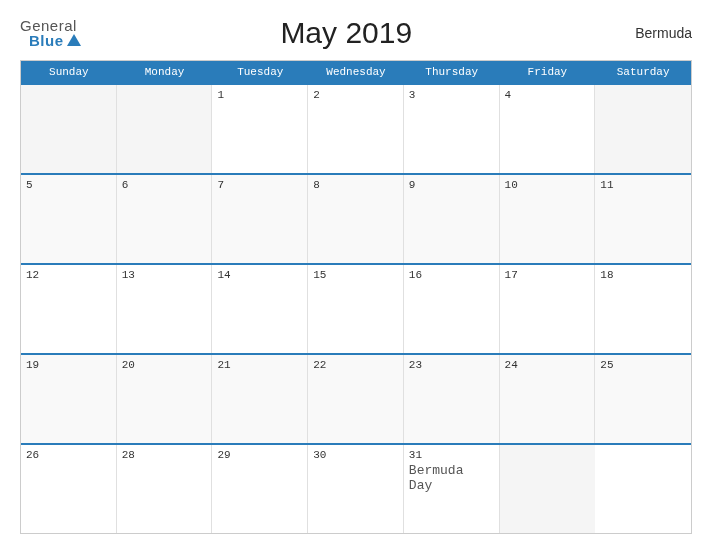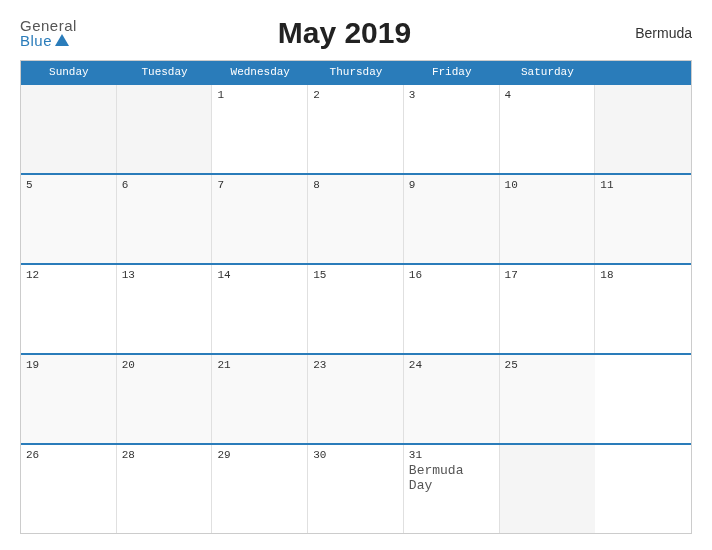--- a/index.html
+++ b/index.html
@@ -38,39 +38,40 @@
     .logo-general {
       font-size: 15px;
       color: #555;
       font-weight: normal;
       letter-spacing: 0.5px;
     }
 
     .logo-blue {
       font-size: 15px;
       color: #2a7cba;
-      font-weight: normal;
+      font-weight: bold;
       letter-spacing: 0.5px;
       display: flex;
       align-items: center;
+      margin-left: 9px;
     }
 
     .logo-triangle {
       width: 0;
       height: 0;
       border-left: 7px solid transparent;
       border-right: 7px solid transparent;
       border-bottom: 12px solid #2a7cba;
       margin-left: 3px;
       margin-bottom: 1px;
     }
 
     .title {
       font-size: 30px;
-      font-weight: bold;
+      font-weight: normal;
       color: #222;
       text-align: center;
       flex: 1;
     }
 
     .region {
       font-size: 14px;
       color: #333;
       text-align: right;
       min-width: 80px;
@@ -162,20 +163,21 @@
       </span>
     </div>
     <div class="title">May 2019</div>
     <div class="region">Bermuda</div>
   </div>
 
   <div class="calendar">
 
     <div class="day-headers">
       <div class="day-header">Sunday</div>
+      <div class="day-header">Monday</div>
       <div class="day-header">Tuesday</div>
       <div class="day-header">Wednesday</div>
       <div class="day-header">Thursday</div>
       <div class="day-header">Friday</div>
       <div class="day-header">Saturday</div>
     </div>
 
     <div class="weeks">
 
       <div class="week-row">
@@ -248,20 +250,23 @@
         <div class="day-cell">
             <span class="day-number">19</span>
           </div>
         <div class="day-cell">
             <span class="day-number">20</span>
           </div>
         <div class="day-cell">
             <span class="day-number">21</span>
           </div>
         <div class="day-cell">
+            <span class="day-number">22</span>
+          </div>
+        <div class="day-cell">
             <span class="day-number">23</span>
           </div>
         <div class="day-cell">
             <span class="day-number">24</span>
           </div>
         <div class="day-cell">
             <span class="day-number">25</span>
           </div>
       </div>
 

